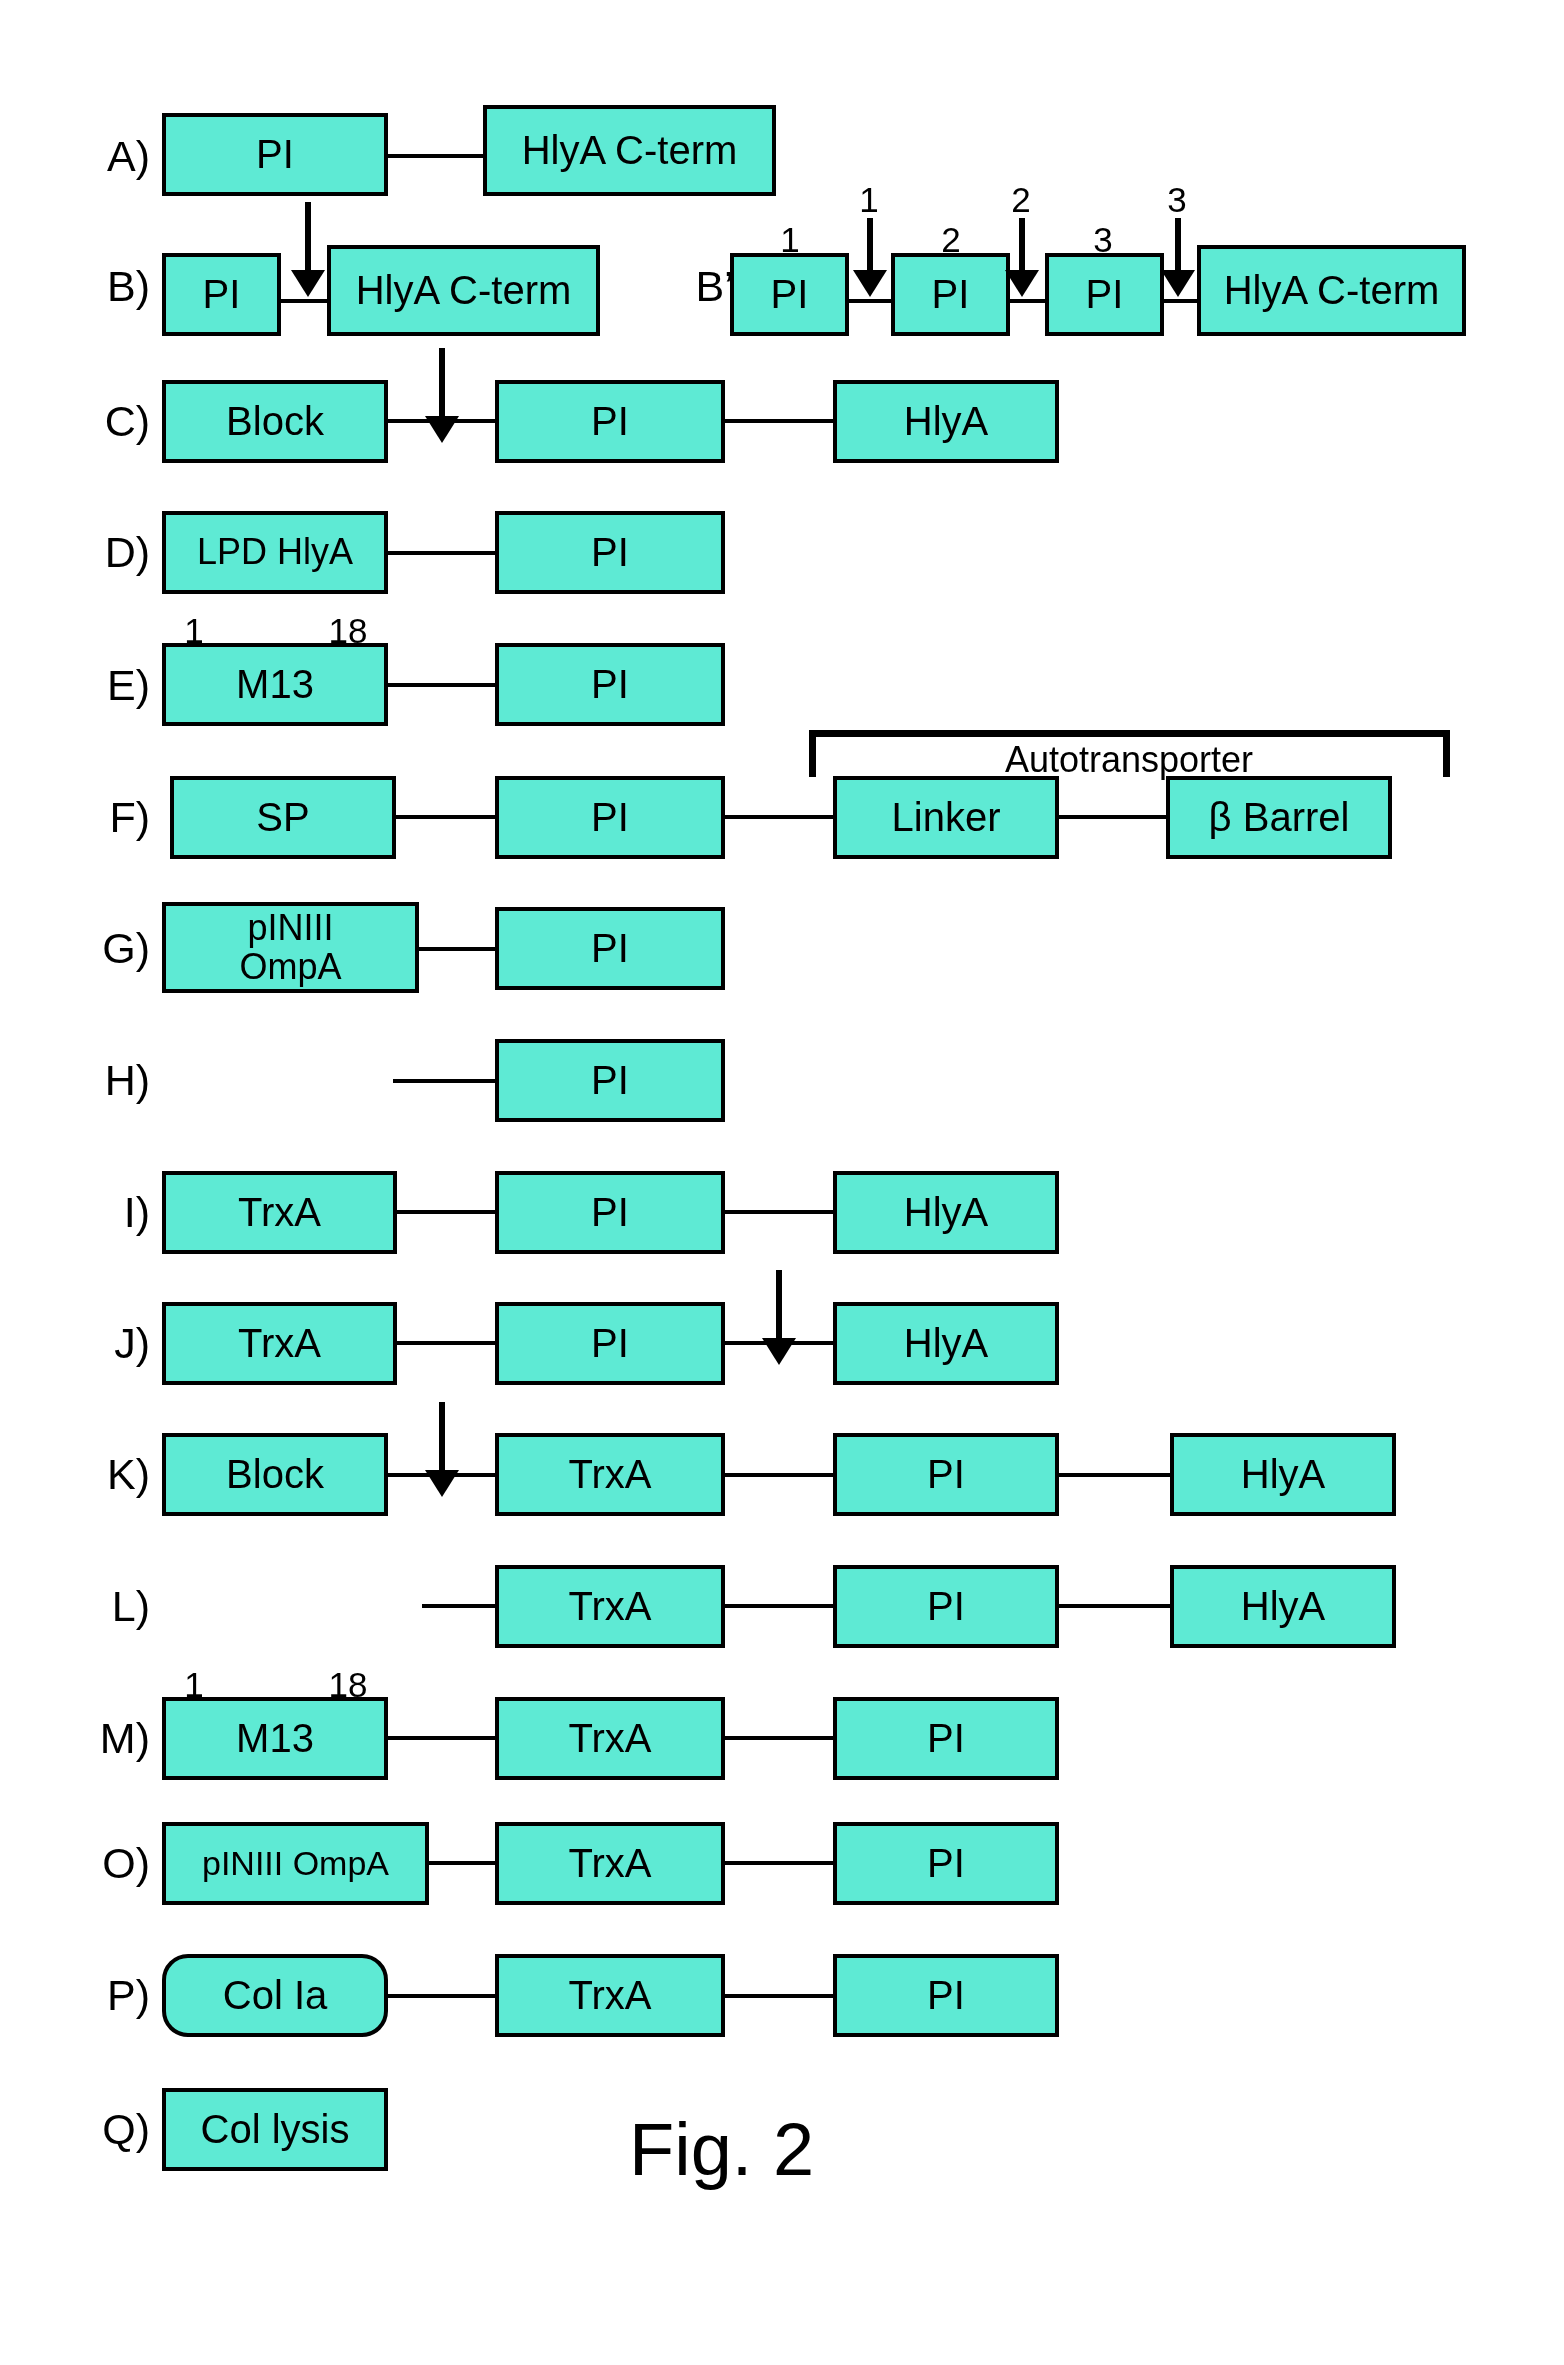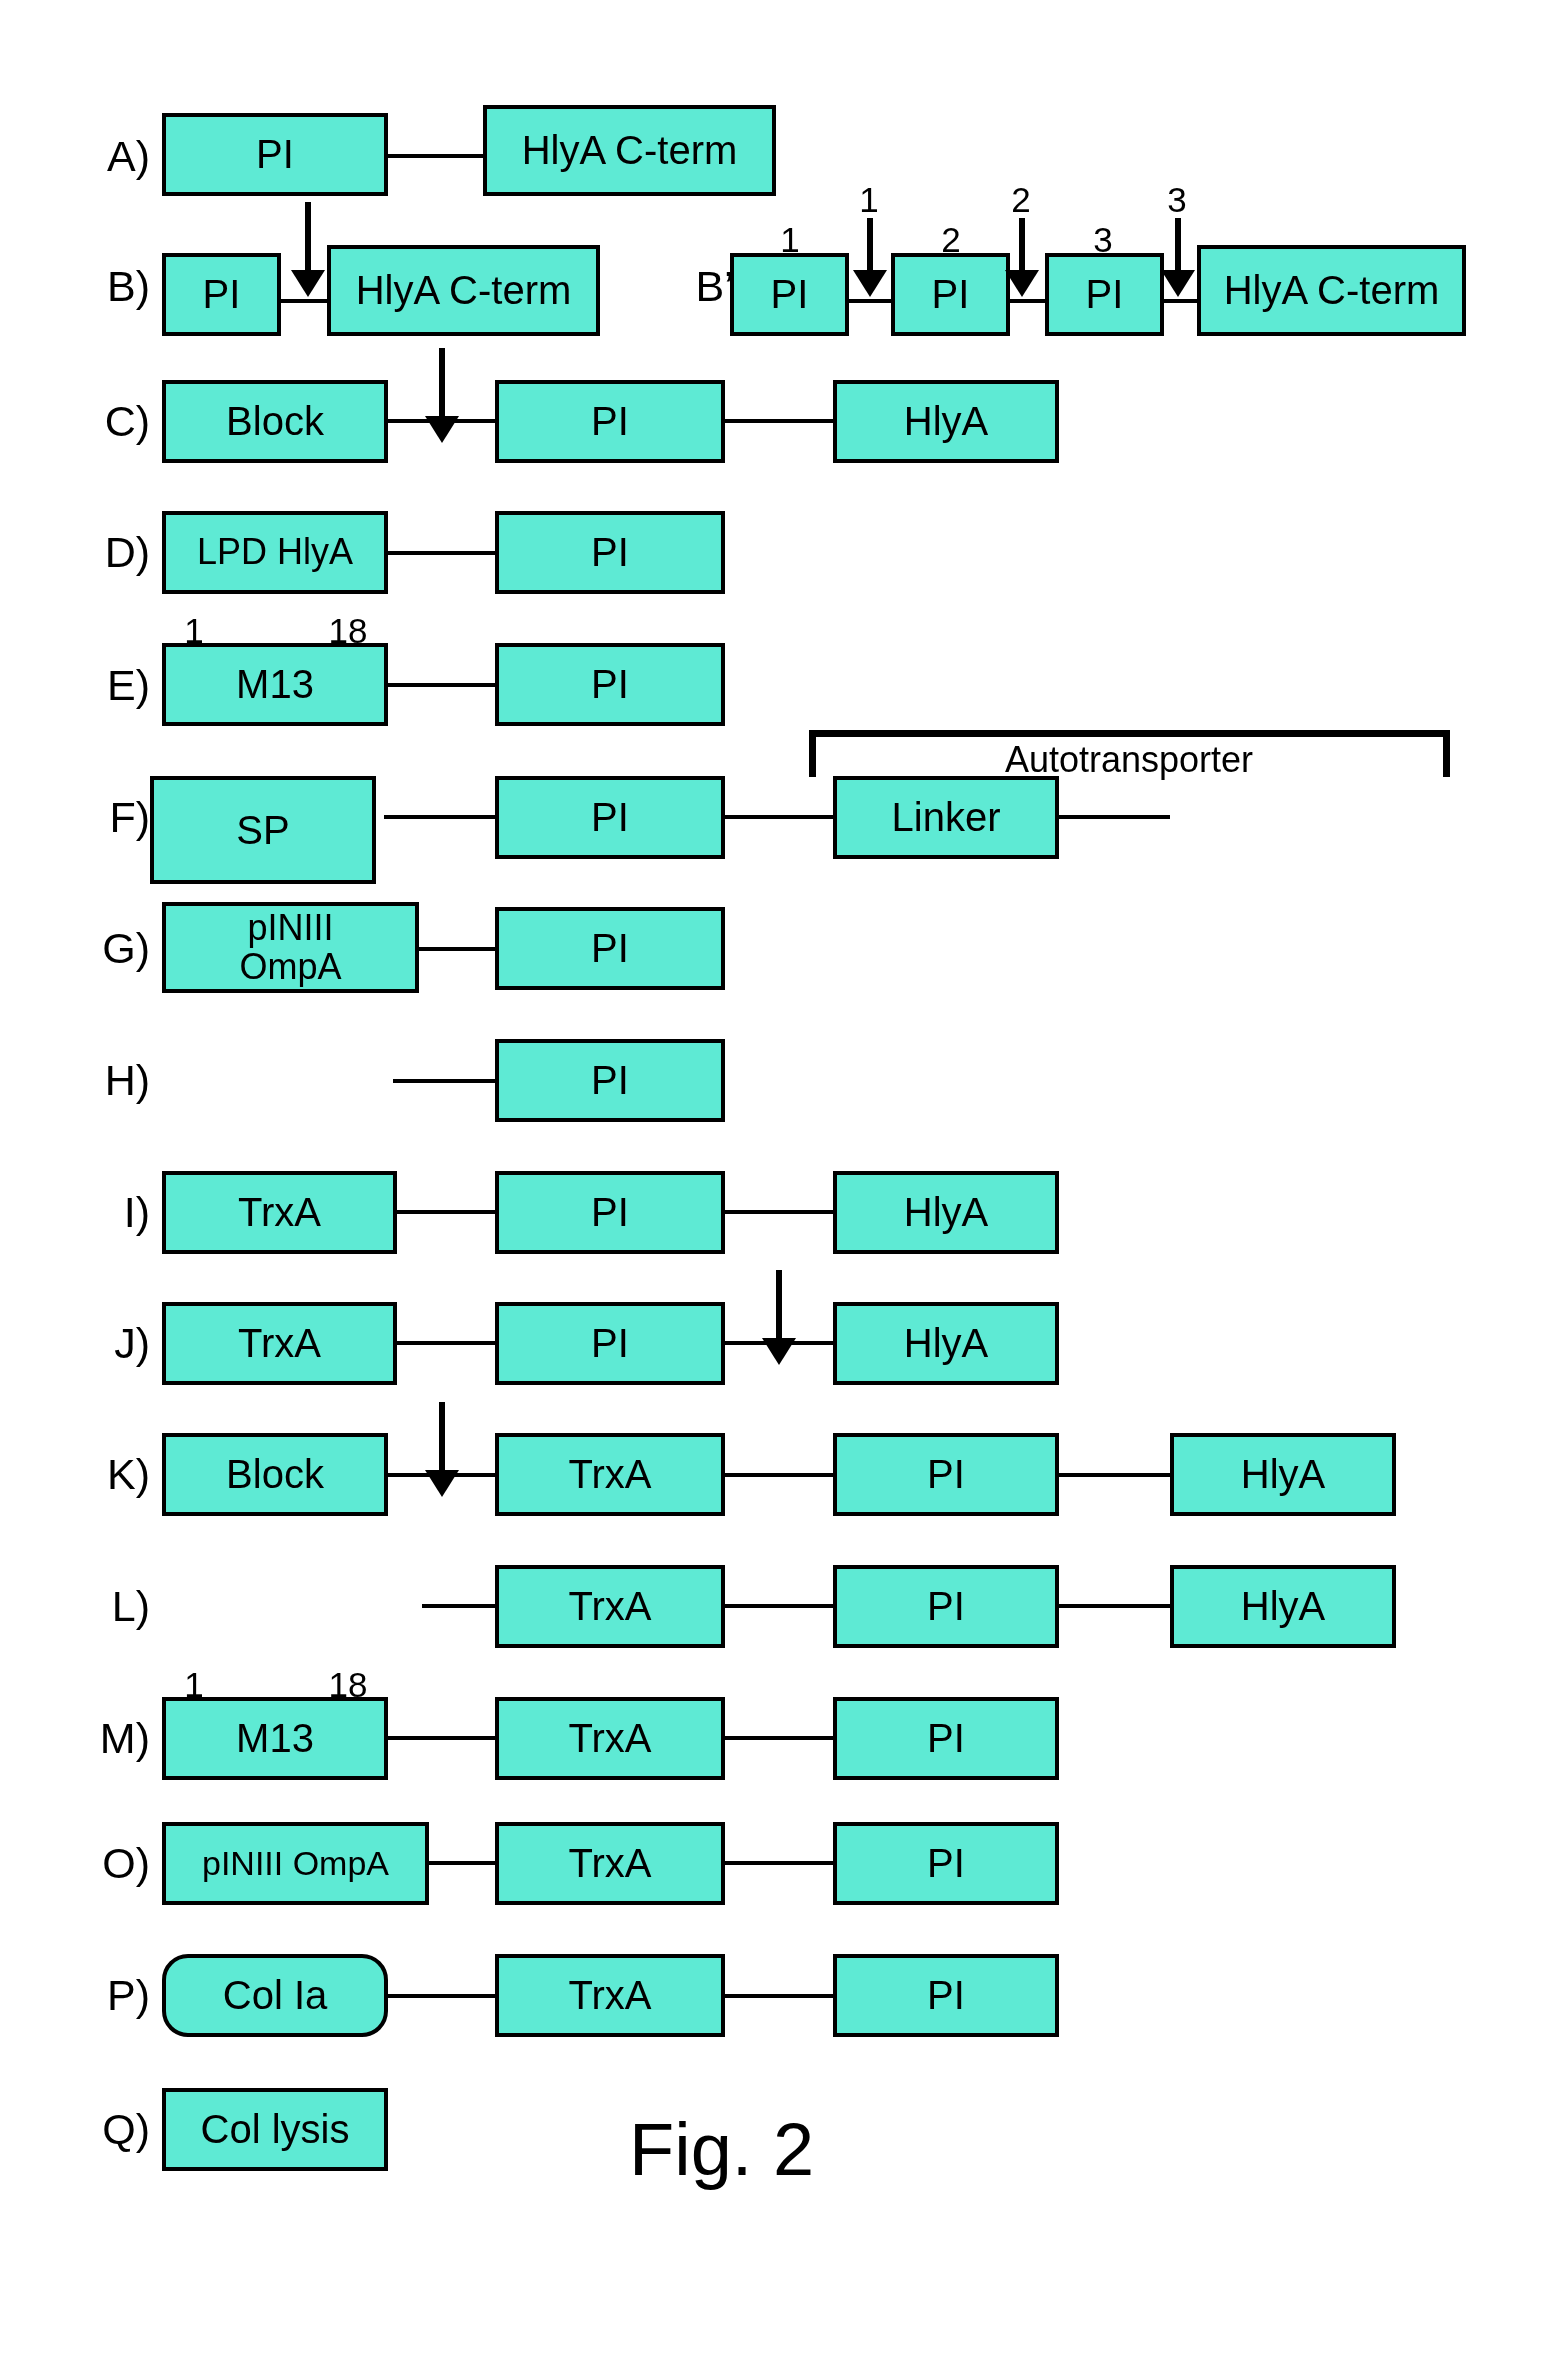--- a/index.html
+++ b/index.html
@@ -161,23 +161,24 @@
   <div class="conn" style="left:384px;top:683px;width:115px;"></div>
   <div class="box" style="left:162px;top:643px;width:226px;height:83px;">M13</div>
   <div class="box" style="left:495px;top:643px;width:230px;height:83px;">PI</div>
 
   <div class="row-letter" style="left:79px;top:817px;width:71px;">F)</div>
   <div class="bracket" style="left:809px;top:730px;width:641px;height:47px;"></div>
   <div class="bracket-label" style="left:1129px;top:742px;">Autotransporter</div>
   <div class="conn" style="left:384px;top:815px;width:115px;"></div>
   <div class="conn" style="left:722px;top:815px;width:111px;"></div>
   <div class="conn" style="left:1059px;top:815px;width:111px;"></div>
-  <div class="box" style="left:150px;top:776px;width:226px;height:108px;">SP</div>
+  <div class="box" style="left:170px;top:776px;width:226px;height:83px;">SP</div>
   <div class="box" style="left:495px;top:776px;width:230px;height:83px;">PI</div>
   <div class="box" style="left:833px;top:776px;width:226px;height:83px;">Linker</div>
+  <div class="box" style="left:1166px;top:776px;width:226px;height:83px;">β Barrel</div>
 
   <div class="row-letter" style="left:79px;top:948px;width:71px;">G)</div>
   <div class="conn" style="left:416px;top:947px;width:83px;"></div>
   <div class="box small" style="left:162px;top:902px;width:257px;height:91px;">pINIII
 OmpA</div>
   <div class="box" style="left:495px;top:907px;width:230px;height:83px;">PI</div>
 
   <div class="row-letter" style="left:79px;top:1080px;width:71px;">H)</div>
   <div class="conn" style="left:393px;top:1079px;width:105px;"></div>
   <div class="box" style="left:495px;top:1039px;width:230px;height:83px;">PI</div>

